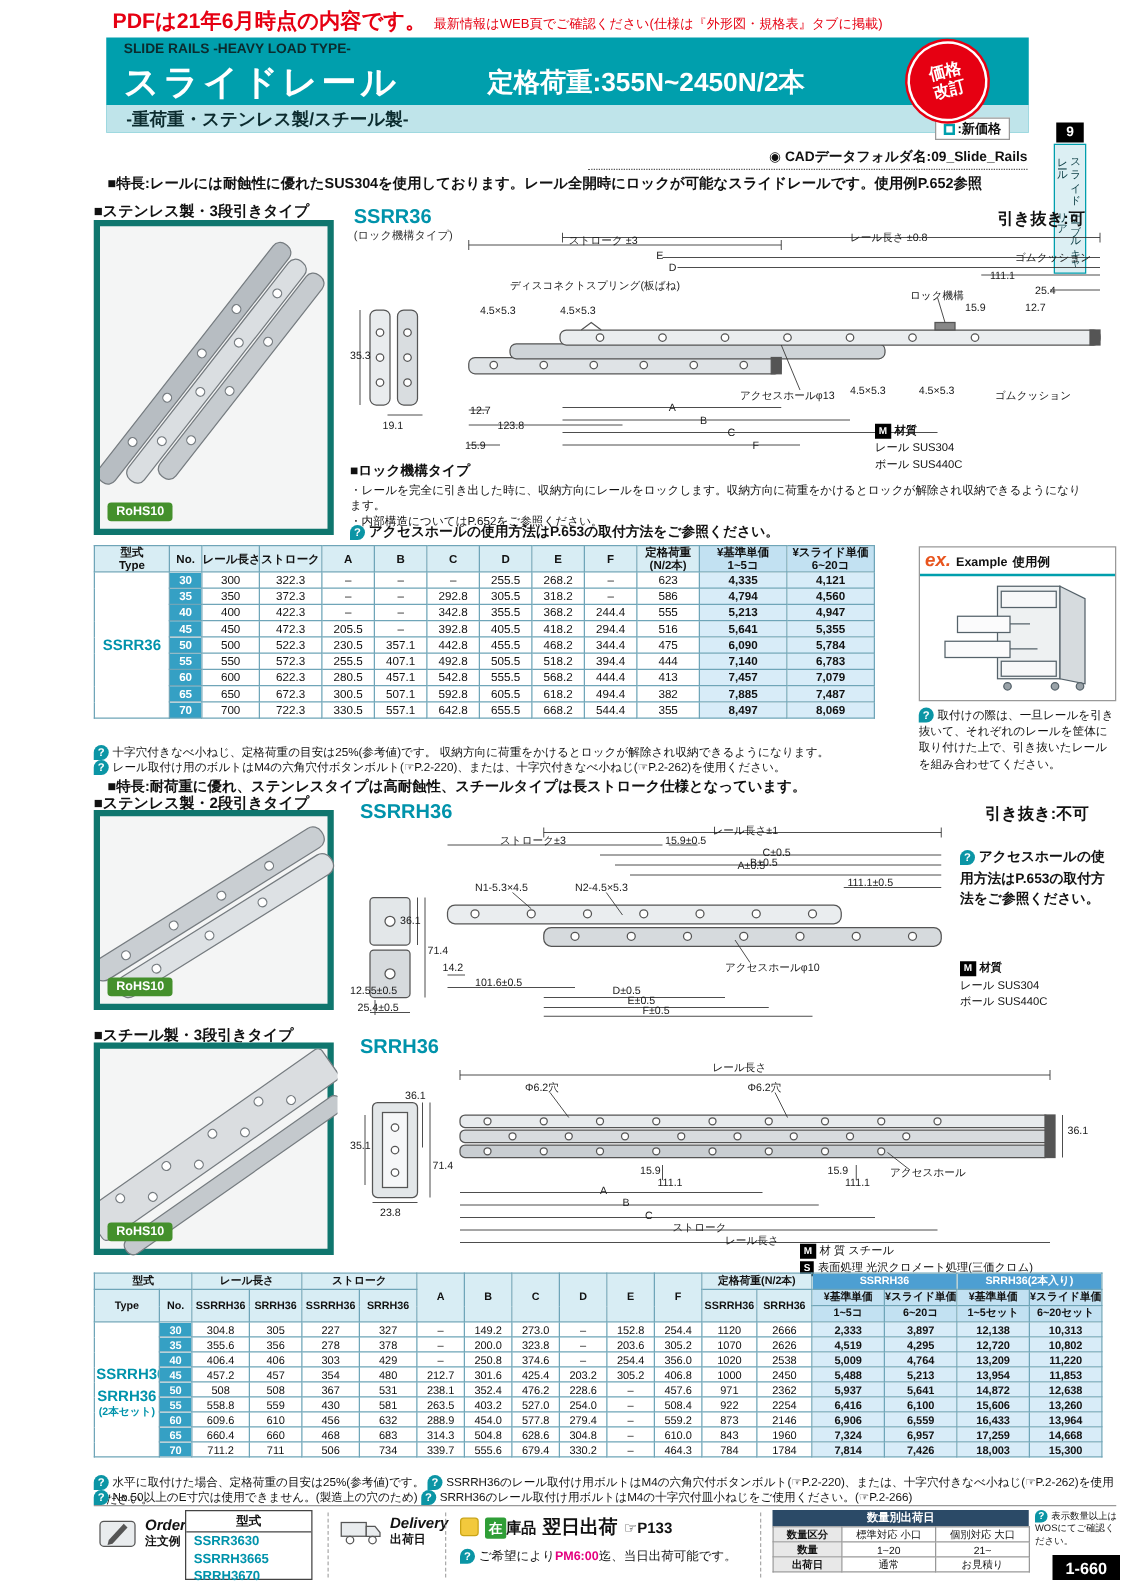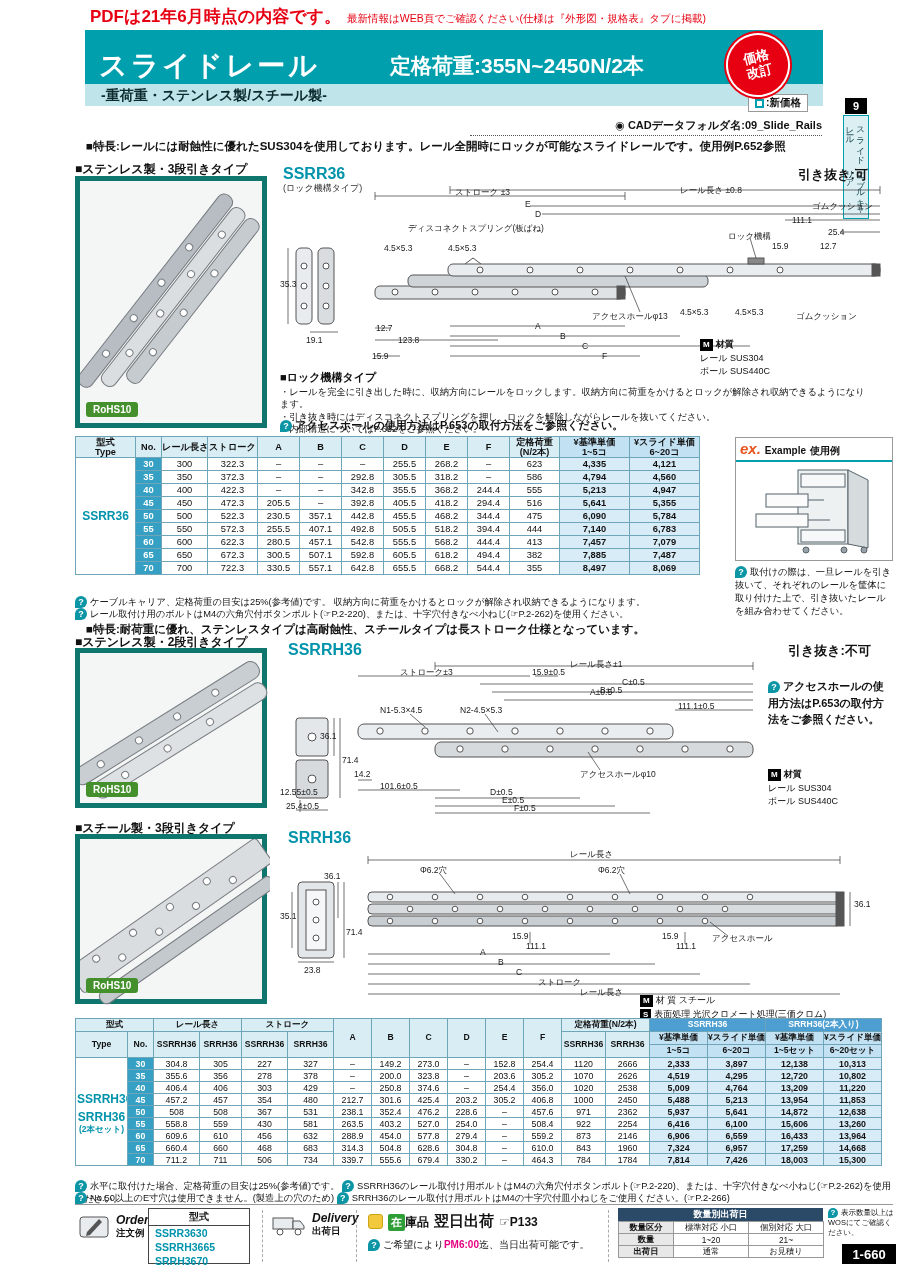--- a/index.html
+++ b/index.html
@@ -87,20 +87,21 @@
 .pagebox{background:#000;color:#fff;font-weight:bold;font-size:13px;display:flex;align-items:center;justify-content:center}
 </style>
 </head>
 <body>
 
 <div class="abs" style="left:90px;top:5px">
   <span class="notice-main">PDFは21年6月時点の内容です。</span><span class="notice-sub">最新情報はWEB頁でご確認ください(仕様は『外形図・規格表』タブに掲載)</span>
 </div>
 
 <div class="abs hdr">
+  <div class="hdr-en">SLIDE RAILS -HEAVY LOAD TYPE-</div>
   <div class="hdr-ttl">スライドレール</div>
   <div class="hdr-load">定格荷重:355N~2450N/2本</div>
   <div class="hdr-band">-重荷重・ステンレス製/スチール製-</div>
 </div>
 <div class="abs badge">
     <span>価格改訂</span>
   </div>
 <div class="abs legend">
   <span class="sw"></span>
   <span>:新価格</span>
@@ -233,21 +234,20 @@
 
 <div class="abs mat" style="left:700px;top:338px">
   <div><span class="bx">M</span><span class="b">材質</span></div>
   <div>レール SUS304</div>
   <div>ボール SUS440C</div>
 </div>
 
 <div class="abs lock" style="left:280px;top:370px">
   <div class="lt">■ロック機構タイプ</div>
   <div>・レールを完全に引き出した時に、収納方向にレールをロックします。収納方向に荷重をかけるとロックが解除され収納できるようになります。</div>
-  <div>・引き抜き時にはディスコネクトスプリングを押し、ロックを解除しながらレールを抜いてください。</div>
   <div>・内部構造についてはP.652をご参照ください。</div>
 </div>
 <div class="abs access" style="left:280px;top:418px">
   <span class="qico">?</span><span>アクセスホールの使用方法はP.653の取付方法をご参照ください。</span>
 </div>
 
 <table class="abs t1" style="left:75px;top:436px">
   <colgroup>
       <col style="width:60px">
       <col style="width:26px">
@@ -445,21 +445,21 @@
         <circle cx="108" cy="88" r="3" fill="#99a2a8"></circle>
         <circle cx="128" cy="88" r="3" fill="#99a2a8"></circle>
     </g>
   </svg>
 </div>
 <div class="abs note" style="left:735px;top:566px;width:158px">
   <span class="qico">?</span><span>取付けの際は、一旦レールを引き抜いて、それぞれのレールを筐体に取り付けた上で、引き抜いたレールを組み合わせてください。</span>
 </div>
 
 <div class="abs note" style="left:75px;top:596px;width:650px">
-  <span class="qico">?</span><span>ケーブルキャリア、定格荷重の目安は25%(参考値)です。 収納方向に荷重をかけるとロックが解除され収納できるようになります。</span>
+  <span class="qico">?</span><span>十字穴付きなべ小ねじ、定格荷重の目安は25%(参考値)です。 収納方向に荷重をかけるとロックが解除され収納できるようになります。</span>
 </div>
 <div class="abs note" style="left:75px;top:608px;width:650px">
   <span class="qico">?</span><span>レール取付け用のボルトはM4の六角穴付ボタンボルト(☞P.2-220)、または、十字穴付きなべ小ねじ(☞P.2-262)を使用ください。</span>
 </div>
 
 <div class="abs feat" style="left:86px;top:622px">■特長:耐荷重に優れ、ステンレスタイプは高耐蝕性、スチールタイプは長ストローク仕様となっています。</div>
 
 <div class="abs slabel" style="left:75px;top:634px">■ステンレス製・2段引きタイプ</div>
 <div class="abs pbox" style="left:75px;top:648px;width:192px;height:160px">
   <svg width="190" height="158" viewBox="0 0 190 158">
@@ -526,21 +526,21 @@
       <line x1="20" y1="140" x2="20" y2="152"></line>
         <line x1="16" y1="150" x2="48" y2="150"></line>
       <line x1="320" y1="110" x2="308" y2="92"></line>
       <line x1="130" y1="54" x2="145" y2="67"></line>
         <line x1="205" y1="54" x2="218" y2="72"></line>
     </g>
   </svg>
 <span class="dim" style="left: 290px; top: 0px;">レール長さ±1</span>
     <span class="dim" style="left: 120px; top: 8px;">ストローク±3</span>
     <span class="dim" style="left: 252px; top: 8px;">15.9±0.5</span>
-    <span class="dim" style="left: 330px; top: 18px; margin-left: 12px;">C±0.5</span>
+    <span class="dim" style="left: 330px; top: 18px;">C±0.5</span>
     <span class="dim" style="left: 320px; top: 26px;">B±0.5</span>
     <span class="dim" style="left: 310px; top: 28px;">A±0.5</span>
     <span class="dim" style="left: 398px; top: 42px;">111.1±0.5</span>
     <span class="dim" style="left: 100px; top: 46px;">N1-5.3×4.5</span>
     <span class="dim" style="left: 180px; top: 46px;">N2-4.5×5.3</span>
     <span class="dim" style="left: 40px; top: 72px;">36.1</span>
     <span class="dim" style="left: 62px; top: 96px;">71.4</span>
     <span class="dim" style="left: 74px; top: 110px;">14.2</span>
     <span class="dim" style="left: 100px; top: 122px;">101.6±0.5</span>
     <span class="dim" style="left: 210px; top: 128px;">D±0.5</span>

